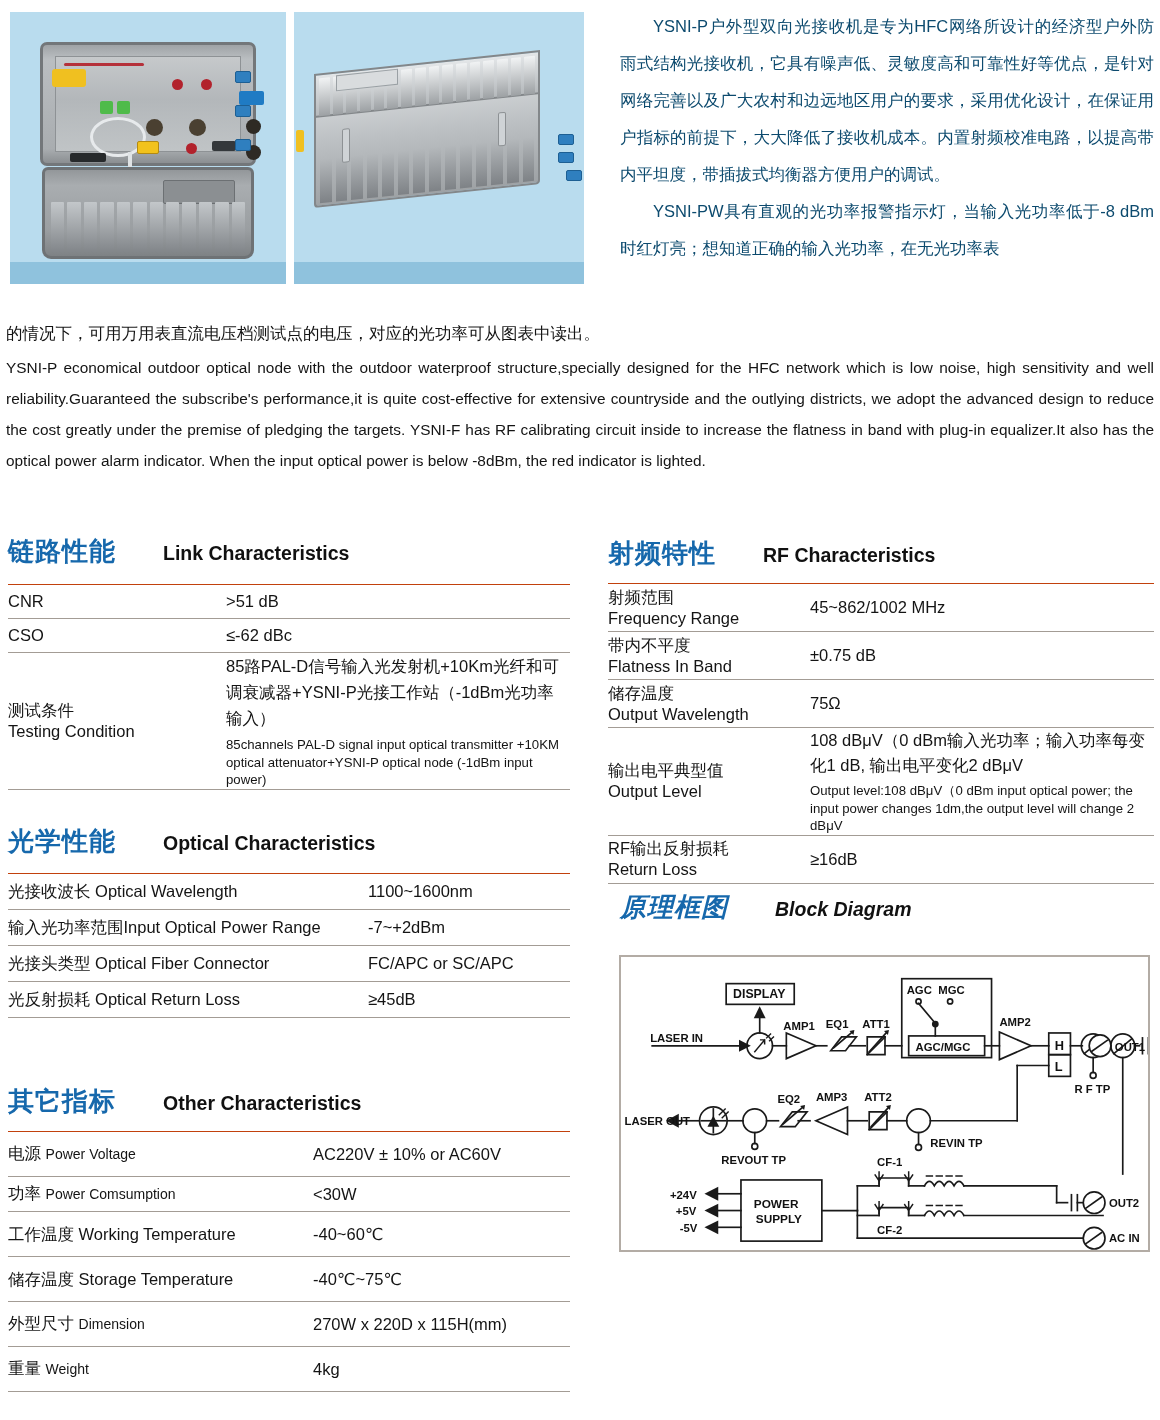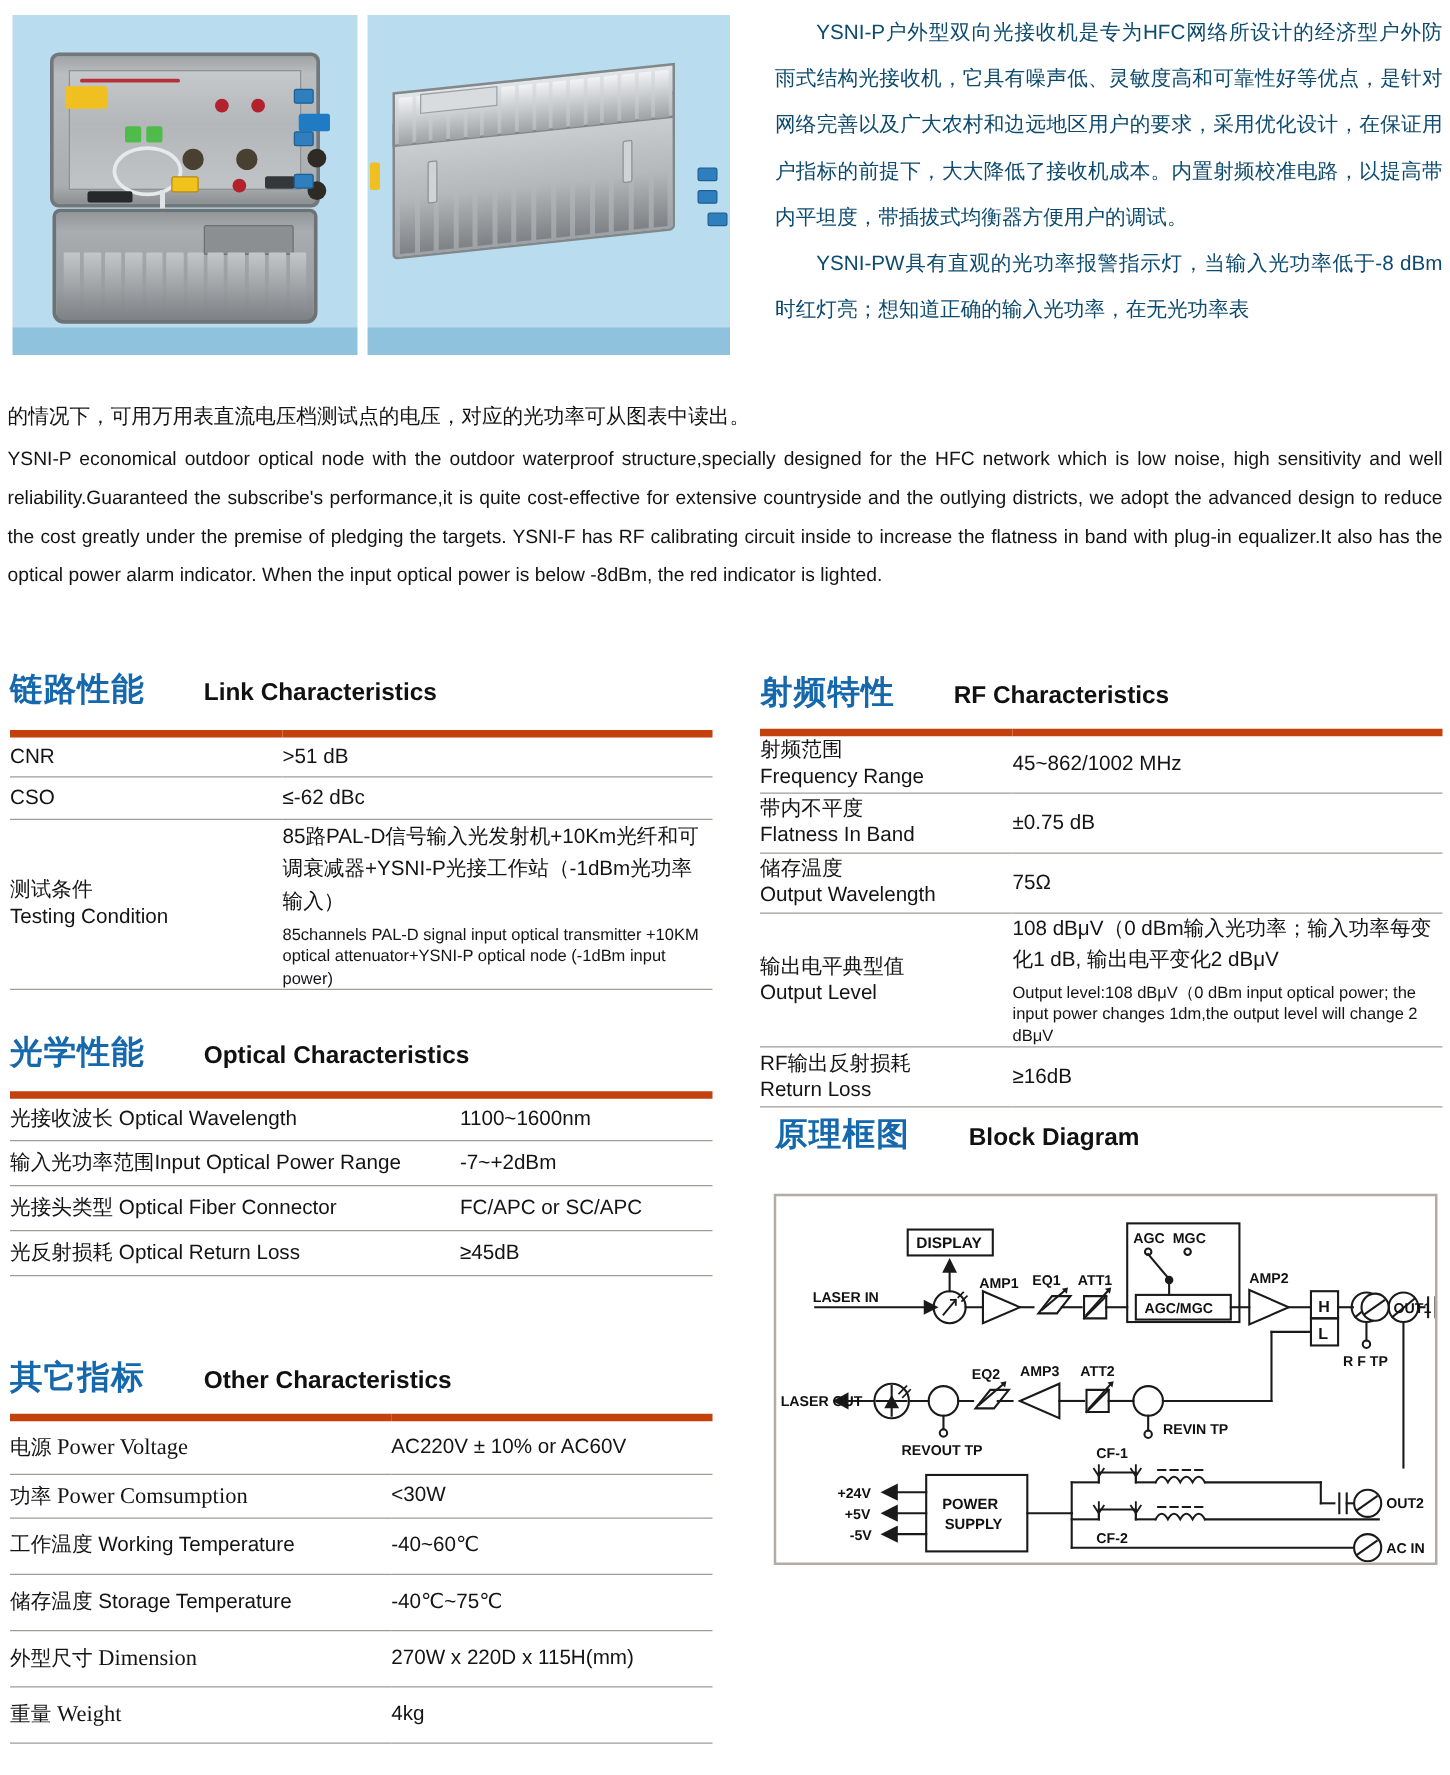--- a/index.html
+++ b/index.html
@@ -104,35 +104,35 @@
   .sec-head .cn {
     font-size: 26px; font-weight: bold; color: #1668ac; letter-spacing: 1px;
   }
   .sec-head .en {
     font-size: 19.5px; font-weight: bold; color: #111; margin-left: 11px;
   }
 
   table.spec { border-collapse: collapse; width: 100%; table-layout: fixed; }
   table.spec td { vertical-align: middle; padding: 0; }
   table.spec tr { border-bottom: 1px solid #a39c95; }
-  table.spec tr.first { border-top: 6px solid #c2410c; }
+  table.spec tr.first { border-top: 1px solid #c2410c; }
   td.k { font-size: 16.5px; line-height: 21px; color: #141414; }
   td.v { font-size: 16.5px; line-height: 21px; color: #141414; }
   .cnline { display: block; }
   .enline { display: block; }
   .small { font-size: 13.2px; line-height: 17.5px; }
-  .kfont-sm { font-size: 18px; font-family: Liberation Serif, serif; }
+  .kfont-sm { font-size: 14px; }
 
   
   #link-section  { left: 8px;  top: 534px;  width: 562px; }
   #optical-section { left: 8px; top: 824px;  width: 562px; }
   #other-section { left: 8px;  top: 1084px; width: 562px; }
   
   #rf-section    { left: 608px; top: 536px;  width: 546px; }
-  #bd-section    { left: 620px; top: 890px;  width: 534px; }
+  #bd-section    { left: 620px; top: 890px;  width: 534px; font-style: italic; }
 
   .tbl-wrap { margin-top: 15px; }
 
   
   .bd-box {
     position: absolute; left: 619px; top: 955px; width: 531px; height: 297px;
     border: 2px solid #b3aca5; background: #fff;
   }
   .bd-svg { display: block; width: 100%; height: 100%; }
 </style>

